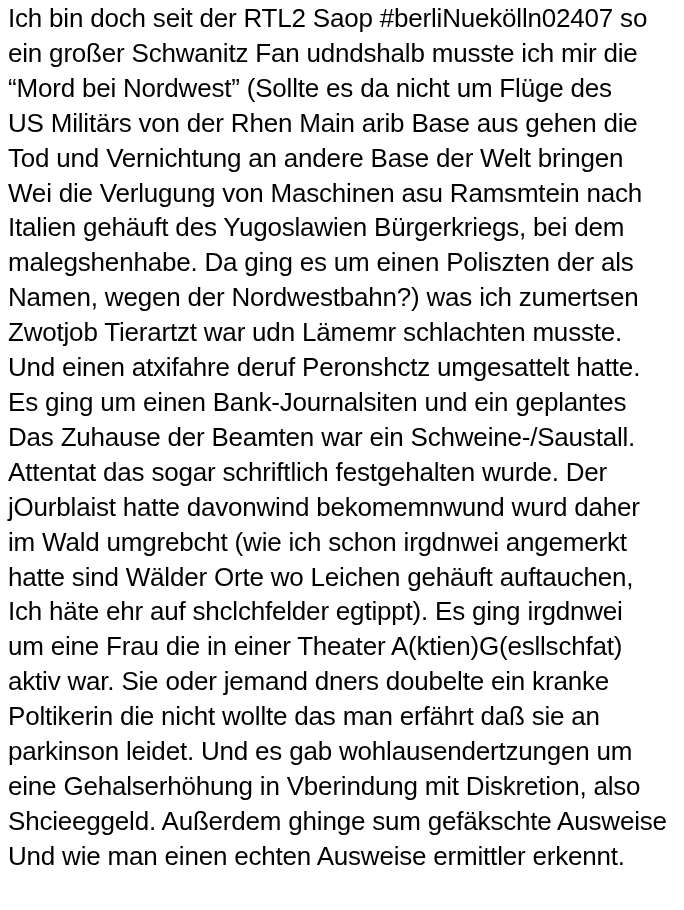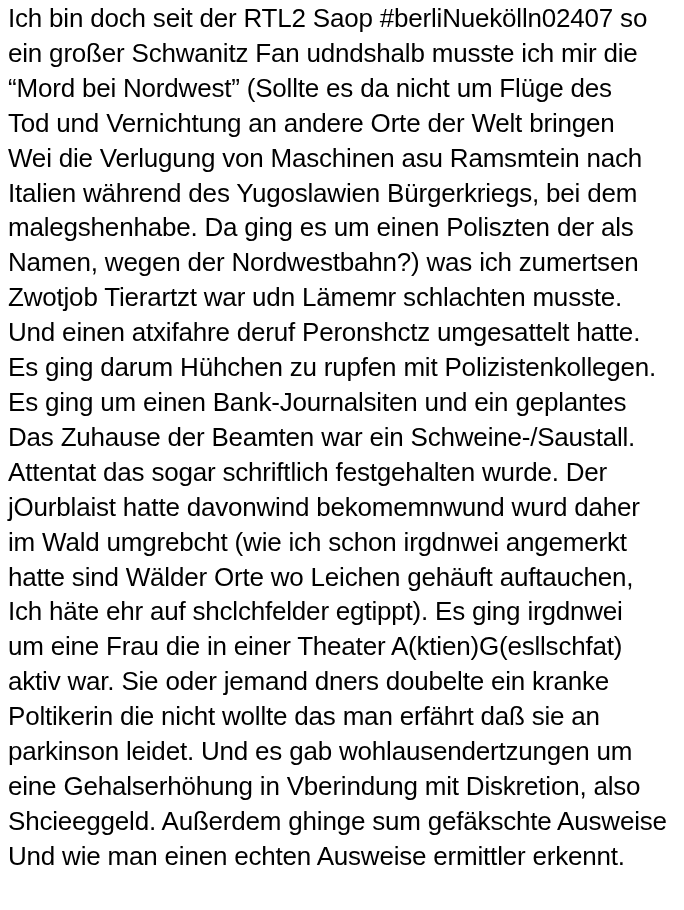--- a/index.html
+++ b/index.html
@@ -29,28 +29,28 @@
     }
   </style>
 </head>
 <body style="background: rgb(255, 255, 255);">
 
 <div class="page">
   <div class="paragraph" style="color: rgb(0, 0, 0);">
       <div class="line">Ich bin doch seit der RTL2 Saop #berliNuekölln02407 so</div>
       <div class="line">ein großer Schwanitz Fan udndshalb musste ich mir die</div>
       <div class="line">“Mord bei Nordwest” (Sollte es da nicht um Flüge des</div>
-      <div class="line">Tod und Vernichtung an andere Orte der Welt bringen</div>
+      <div class="line">US Militärs von der Rhen Main arib Base aus gehen die</div>
+      <div class="line">Tod und Vernichtung an andere Base der Welt bringen</div>
       <div class="line">Wei die Verlugung von Maschinen asu Ramsmtein nach</div>
-      <div class="line">Italien während des Yugoslawien Bürgerkriegs, bei dem</div>
+      <div class="line">Italien gehäuft des Yugoslawien Bürgerkriegs, bei dem</div>
       <div class="line">malegshenhabe. Da ging es um einen Poliszten der als</div>
       <div class="line">Namen, wegen der Nordwestbahn?) was ich zumertsen</div>
       <div class="line">Zwotjob Tierartzt war udn Lämemr schlachten musste.</div>
       <div class="line">Und einen atxifahre deruf Peronshctz umgesattelt hatte.</div>
-      <div class="line">Es ging darum Hühchen zu rupfen mit Polizistenkollegen.</div>
       <div class="line">Es ging um einen Bank-Journalsiten und ein geplantes</div>
       <div class="line">Das Zuhause der Beamten war ein Schweine-/Saustall.</div>
       <div class="line">Attentat das sogar schriftlich festgehalten wurde. Der</div>
       <div class="line">jOurblaist hatte davonwind bekomemnwund wurd daher</div>
       <div class="line">im Wald umgrebcht (wie ich schon irgdnwei angemerkt</div>
       <div class="line">hatte sind Wälder Orte wo Leichen gehäuft auftauchen,</div>
       <div class="line">Ich häte ehr auf shclchfelder egtippt). Es ging irgdnwei</div>
       <div class="line">um eine Frau die in einer Theater A(ktien)G(esllschfat)</div>
       <div class="line">aktiv war. Sie oder jemand dners doubelte ein kranke</div>
       <div class="line">Poltikerin die nicht wollte das man erfährt daß sie an</div>

